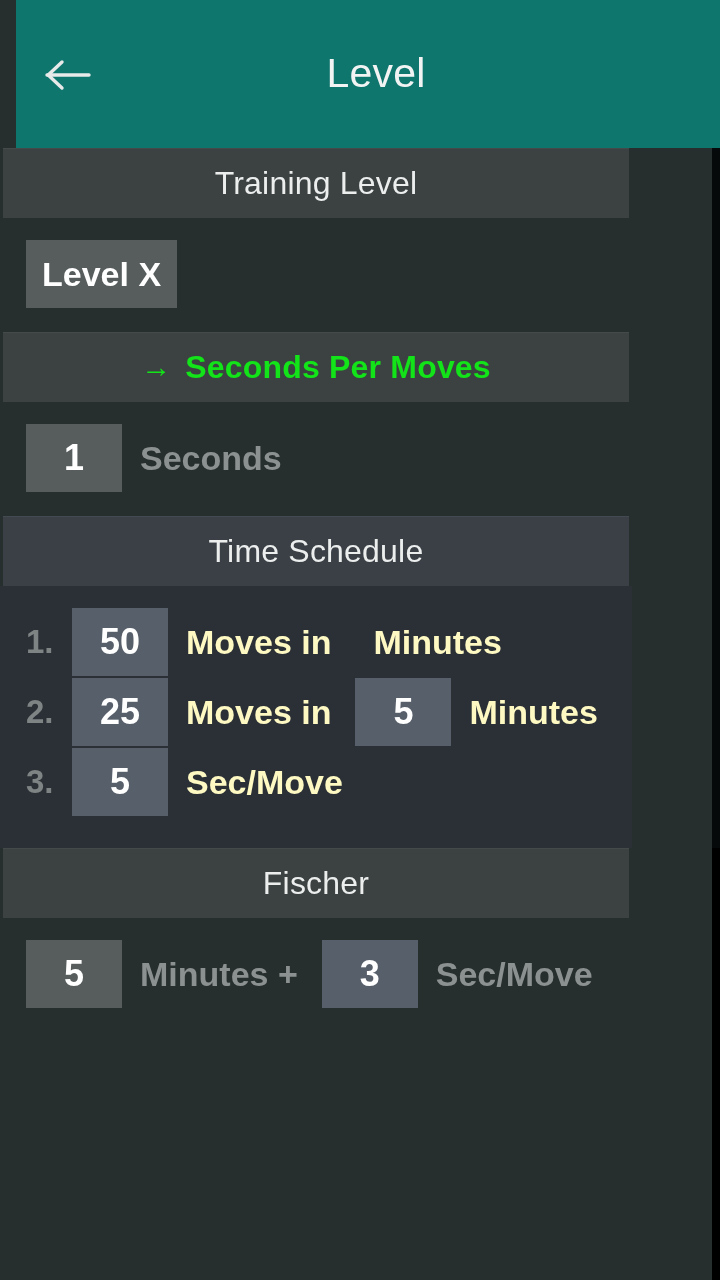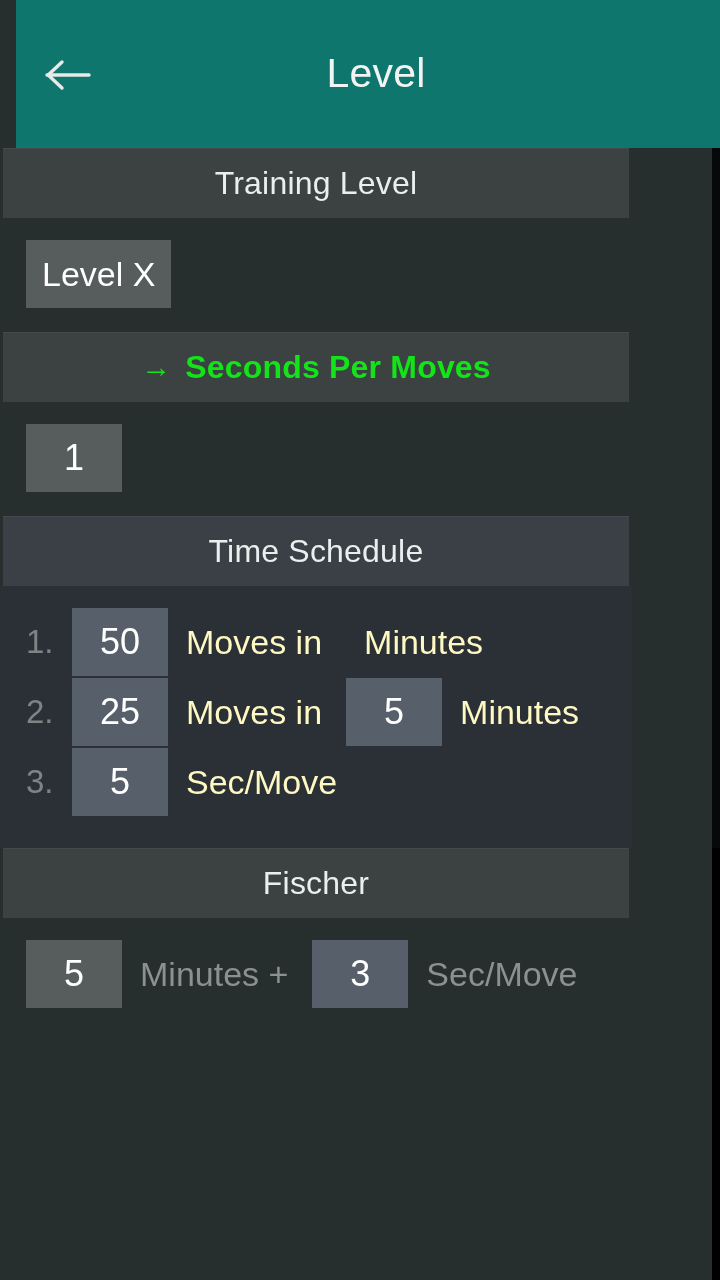--- a/index.html
+++ b/index.html
@@ -98,20 +98,21 @@
     margin-right: 14px;
     line-height: 1;
     position: relative;
     top: -1px;
   }
 
   
   .sec-body {
     background: #272e2e;
     padding: 20px 0 22px 0;
+    font-weight: bold;
   }
   .sec-body.bluish { background: #2b3036; }
   .sec-body.tall { padding-bottom: 30px; }
 
   .row {
     display: flex;
     align-items: center;
     padding: 0 0 0 26px;
     height: 72px;
   }
@@ -207,20 +208,21 @@
       </div>
     </div>
 
     <div class="sec-header active">
       <span class="arrow-glyph">→</span>
       <span class="sec-title">Seconds Per Moves</span>
     </div>
     <div class="sec-body">
       <div class="row">
         <div class="chip">1</div>
+        <span class="lbl">Seconds</span>
       </div>
     </div>
 
     <div class="sec-header bluish">
       <span class="sec-title">Time Schedule</span>
     </div>
     <div class="sec-body bluish tall">
 
       <div class="row">
         <span class="idx">1.</span>

